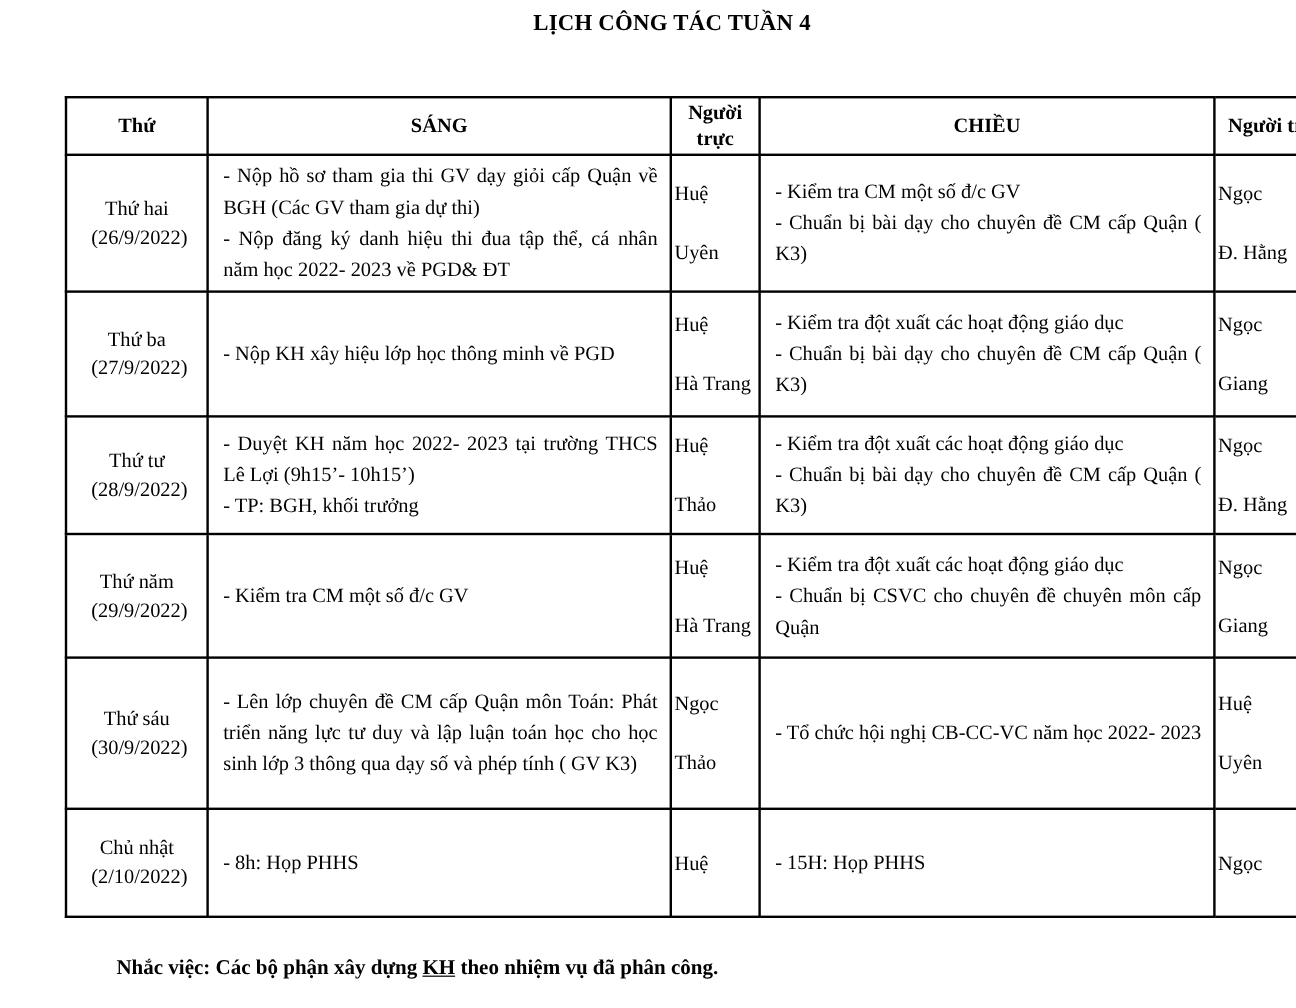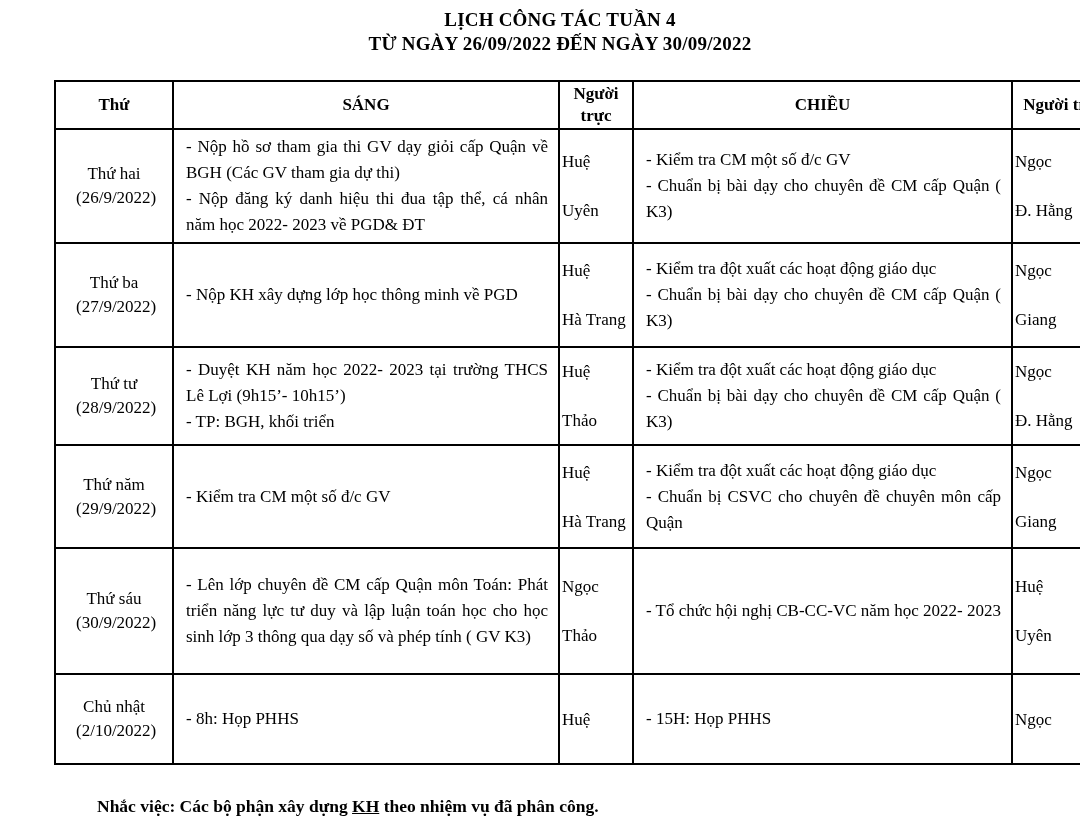--- a/index.html
+++ b/index.html
@@ -51,21 +51,20 @@
   }
   .note .u { text-decoration:underline; }
 </style>
 </head>
 <body>
 
 <div class="doc">
 
   <div class="title-block">
     <div class="title-line">LỊCH CÔNG TÁC TUẦN 4</div>
-    <div class="title-line">TỪ NGÀY 26/09/2022 ĐẾN NGÀY 30/09/2022</div>
   </div>
 
   <table class="sched">
     <colgroup>
       <col class="c-day">
         <col class="c-morn">
         <col class="c-duty1">
         <col class="c-aft">
         <col class="c-duty2">
     </colgroup>
@@ -104,21 +103,21 @@
               <div>Đ. Hằng</div>
             </div>
           </td>
         </tr>
         <tr>
           <td class="day-cell">
             <div>Thứ ba</div>
             <div>(27/9/2022)</div>
           </td>
           <td class="task-cell">
-            <div class="para">- Nộp KH xây dựng lớp học thông minh về PGD</div>
+            <div class="para">- Nộp KH xây hiệu lớp học thông minh về PGD</div>
           </td>
           <td class="duty-cell">
             <div class="duty-wrap">
               <div>Huệ</div>
               <div>Hà Trang</div>
             </div>
           </td>
           <td class="task-cell">
             <div class="para">- Kiểm tra đột xuất các hoạt động giáo dục</div>
             <div class="para">- Chuẩn bị bài dạy cho chuyên đề CM cấp Quận ( K3)</div>
@@ -130,21 +129,21 @@
             </div>
           </td>
         </tr>
         <tr>
           <td class="day-cell">
             <div>Thứ tư</div>
             <div>(28/9/2022)</div>
           </td>
           <td class="task-cell">
             <div class="para">-  Duyệt KH năm học 2022- 2023 tại trường THCS Lê Lợi (9h15’- 10h15’)</div>
-            <div class="para">- TP: BGH, khối triển</div>
+            <div class="para">- TP: BGH, khối trưởng</div>
           </td>
           <td class="duty-cell">
             <div class="duty-wrap">
               <div>Huệ</div>
               <div>Thảo</div>
             </div>
           </td>
           <td class="task-cell">
             <div class="para">- Kiểm tra đột xuất các hoạt động giáo dục</div>
             <div class="para">- Chuẩn bị bài dạy cho chuyên đề CM cấp Quận ( K3)</div>

